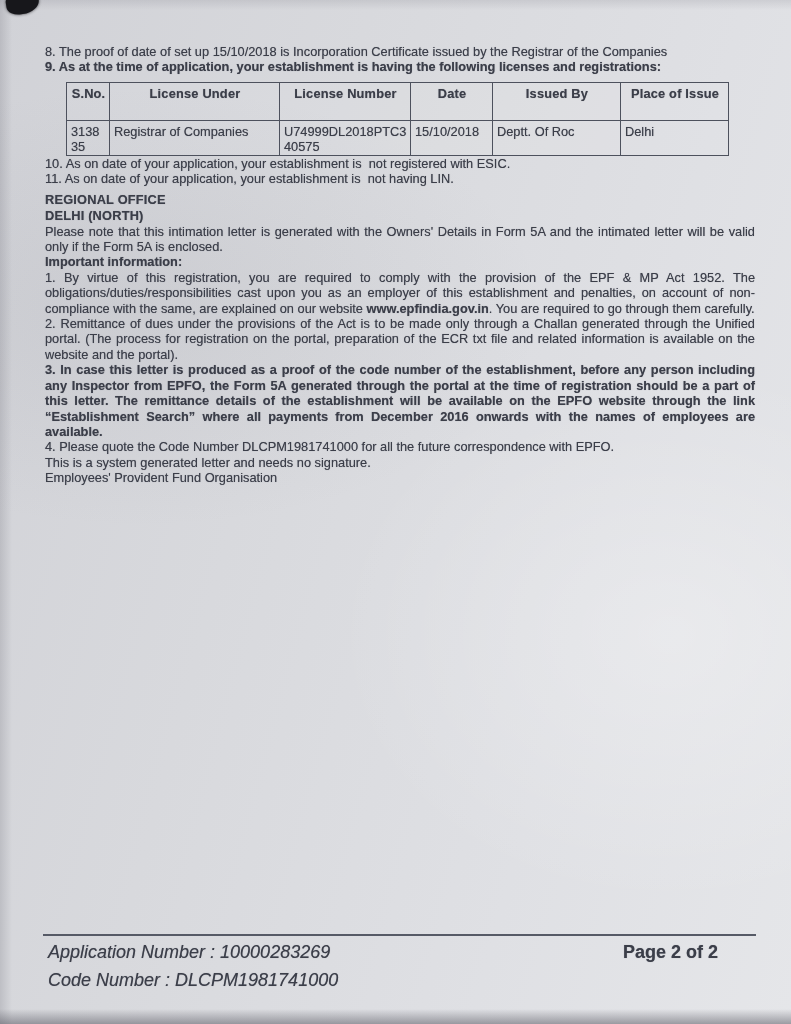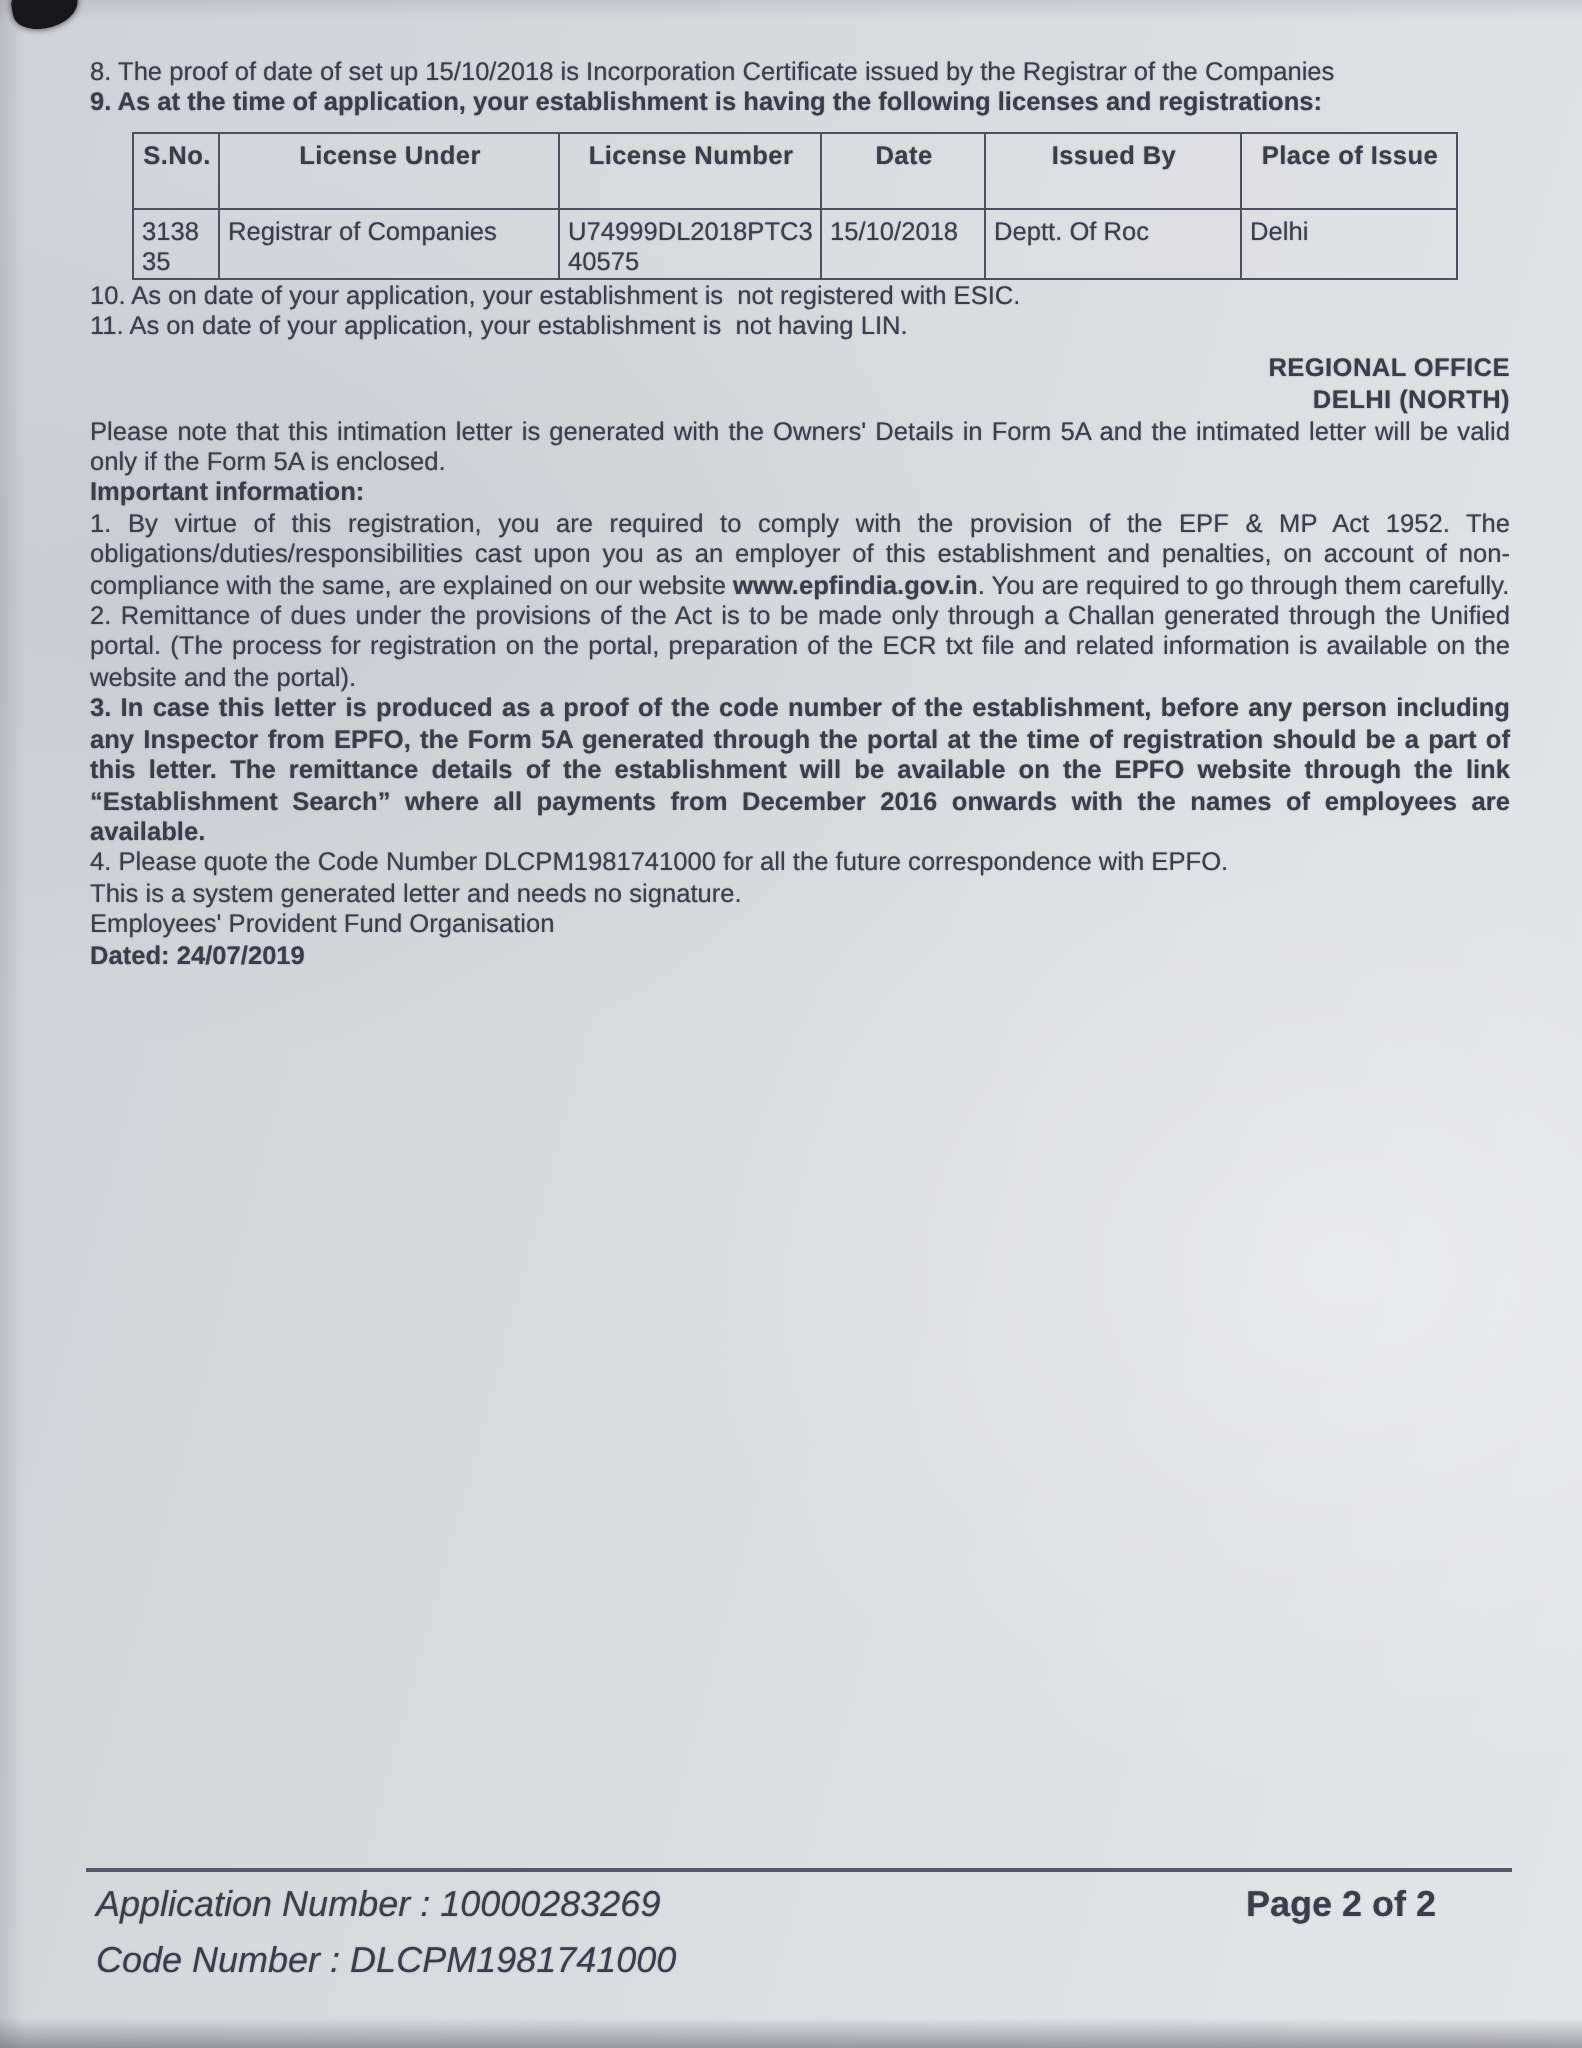--- a/index.html
+++ b/index.html
@@ -35,21 +35,21 @@
     position: absolute; top: -8px; left: 6px;
     width: 33px; height: 22px;
     background: #17171b;
     border-radius: 45% 55% 65% 50%;
     transform: rotate(-9deg);
     box-shadow: 0 0 3px rgba(23,23,27,0.85);
   }
 
   .content {
     position: relative;
-    padding: 28px 36px 0 45px;
+    padding: 44px 36px 0 45px;
     font-size: 12.8px;
     line-height: 15.4px;
     text-shadow: 0 0 0.7px rgba(59,62,73,0.6);
   }
   .content p { margin: 0; }
   .justify { text-align: justify; }
   .bold { font-weight: bold; }
   .pre { white-space: pre-wrap; }
 
   .m-item9   { margin-top: 22px; font-weight: bold; }
@@ -59,21 +59,21 @@
   .m-note    { margin-top: 51px; }
   .m-imp     { margin-top: 15px; }
   .m-para1   { margin-top: 6px; }
   .m-para2   { margin-top: 3px; }
   .m-para3   { margin-top: 5px; }
   .m-para4   { margin-top: 7px; }
   .m-closing { margin-top: 8px; }
   .m-sig     { margin-top: 8px; }
   .m-dated   { margin-top: 17px; }
 
-  .office-line { font-weight: bold; line-height: 16px; letter-spacing: 0.2px; text-align: right; }
+  .office-line { font-weight: bold; line-height: 16px; letter-spacing: 0.2px; }
   .signature { text-align: left; }
 
   table.licenses {
     border-collapse: collapse;
     table-layout: fixed;
     width: 662px;
     margin: 7px 4px 0 21px;
     background: rgba(255,255,255,0.06);
   }
   table.licenses th, table.licenses td {
@@ -165,21 +165,20 @@
     <p class="m-para2 justify">2. Remittance of dues under the provisions of the Act is to be made only through a Challan generated through the Unified portal. (The process for registration on the portal, preparation of the ECR txt file and related information is available on the website and the portal).</p>
 
     <p class="m-para3 justify bold">3. In case this letter is produced as a proof of the code number of the establishment, before any person including any Inspector from EPFO, the Form 5A generated through the portal at the time of registration should be a part of this letter. The remittance details of the establishment will be available on the EPFO website through the link “Establishment Search” where all payments from December 2016 onwards with the names of employees are available.</p>
 
     <p class="m-para4">4. Please quote the Code Number DLCPM1981741000 for all the future correspondence with EPFO.</p>
 
     <p class="m-closing">This is a system generated letter and needs no signature.</p>
 
     <p class="m-sig signature">Employees' Provident Fund Organisation</p>
 
-    <p class="m-dated bold">Dated: 24/07/2019</p>
 
   </div>
 
   <div class="footer">
     <div class="footer-row1">
       <span class="italic">Application Number : 10000283269</span>
       <span class="page-num">Page 2 of 2</span>
     </div>
     <div class="footer-row2">
       <span class="italic">Code Number : DLCPM1981741000</span>

